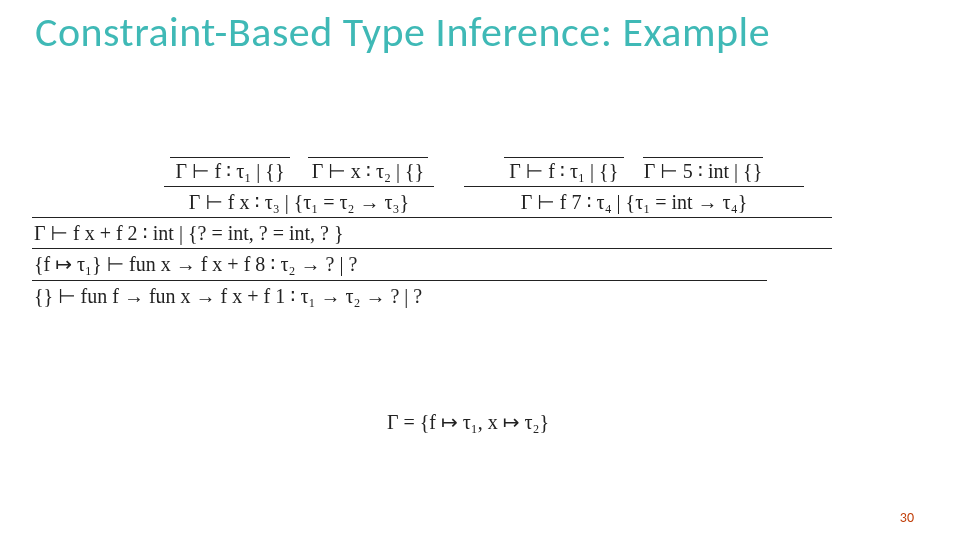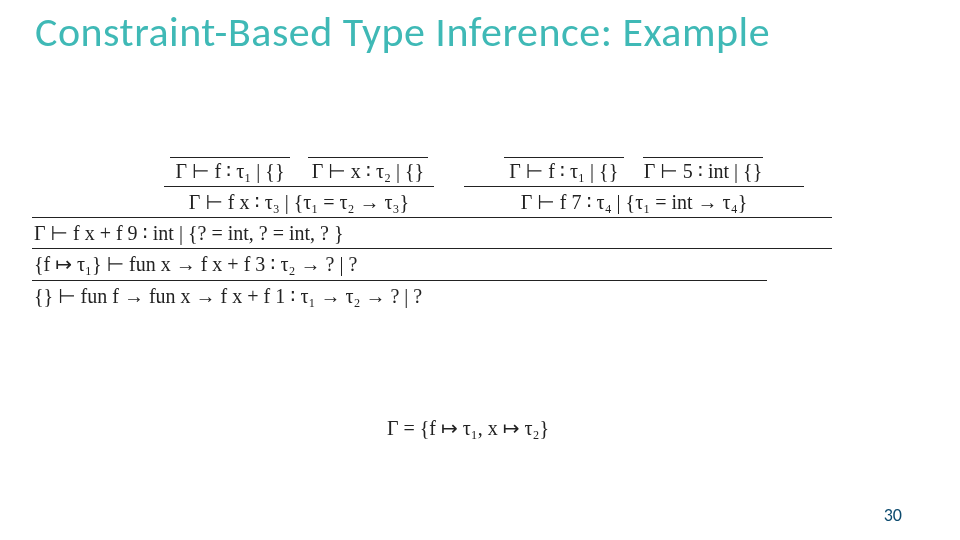--- a/index.html
+++ b/index.html
@@ -69,29 +69,28 @@
   .w270 { width: 270px; }
   .w340 { width: 340px; }
   .w120 { width: 120px; }
   .gamma-def {
     position: absolute;
     left: 0;
     right: 0;
     top: 410px;
     text-align: center;
     font-size: 20px;
-    margin-top: 6px;
   }
   .pagenum {
     position: absolute;
-    right: 34px;
+    right: 22px;
     bottom: 14px;
     font-family: "Segoe UI", Calibri, sans-serif;
-    font-size: 18px;
-    color: #0c4a6e;
+    font-size: 14px;
+    color: #c2410c;
   }
 </style>
 </head>
 <body>
 
 <div class="slide">
 
   <div class="title">Constraint-Based Type Inference: Example</div>
 
   <div class="proof">
@@ -124,24 +123,24 @@
             <div class="term">Γ ⊢ 5 ∶ int | {}</div>
           </div>
         </div>
         <div class="rule w340"></div>
         <div class="term">Γ ⊢ f 7 ∶ τ₄ | {τ₁ = int → τ₄}</div>
       </div>
 
     </div>
 
     <div class="rule w800"></div>
-    <div class="term">Γ ⊢ f x + f 9 ∶ int | {? = int, ? = int, ? }</div>
+    <div class="term">Γ ⊢ f x + f 2 ∶ int | {? = int, ? = int, ? }</div>
 
     <div class="rule w800"></div>
-    <div class="term">{f ↦ τ₁} ⊢ fun x → f x + f 3 ∶ τ₂ → ? | ?</div>
+    <div class="term">{f ↦ τ₁} ⊢ fun x → f x + f 8 ∶ τ₂ → ? | ?</div>
 
     <div class="rule w735" style="margin-top:4px;"></div>
     <div class="term">{} ⊢ fun f → fun x → f x + f 1 ∶ τ₁ → τ₂ → ? | ?</div>
 
   </div>
 
   <div class="gamma-def">
     <span class="term">Γ = {f ↦ τ₁, x ↦ τ₂}</span>
   </div>
 

